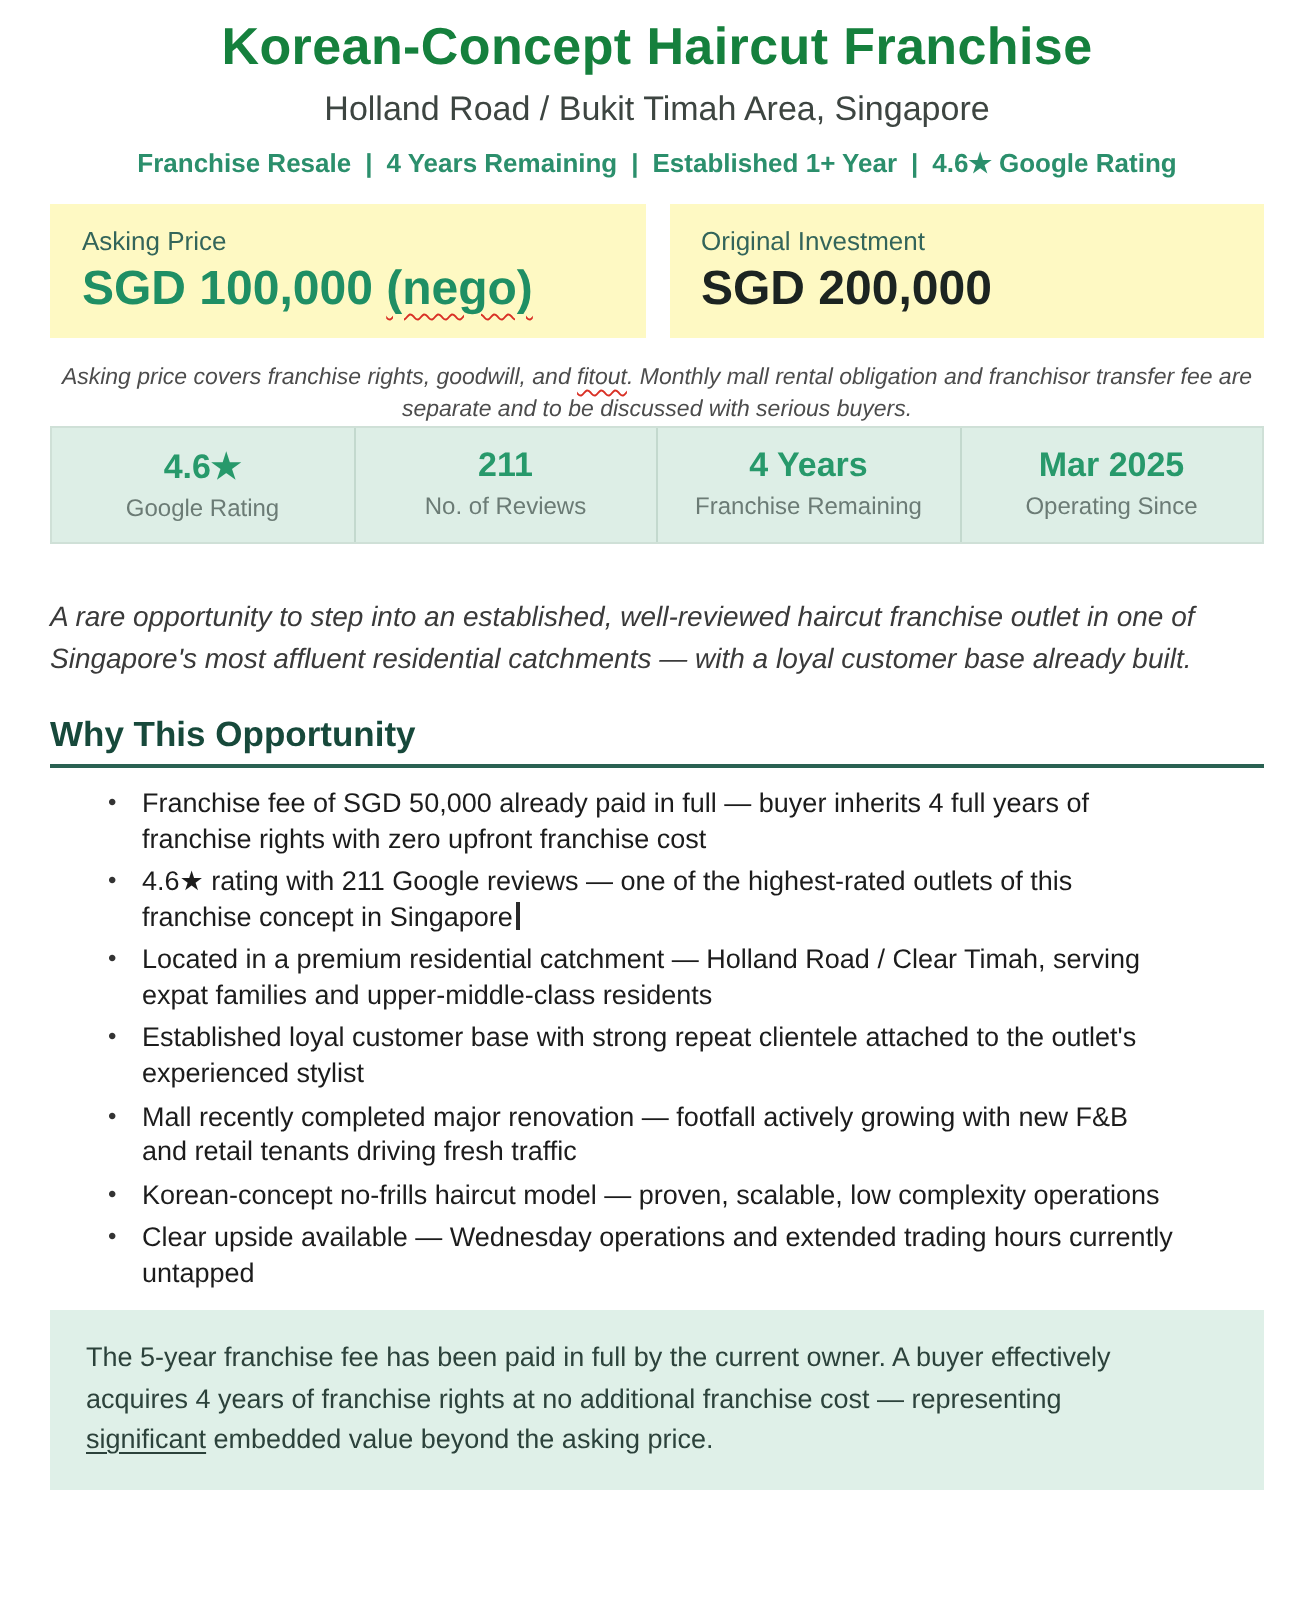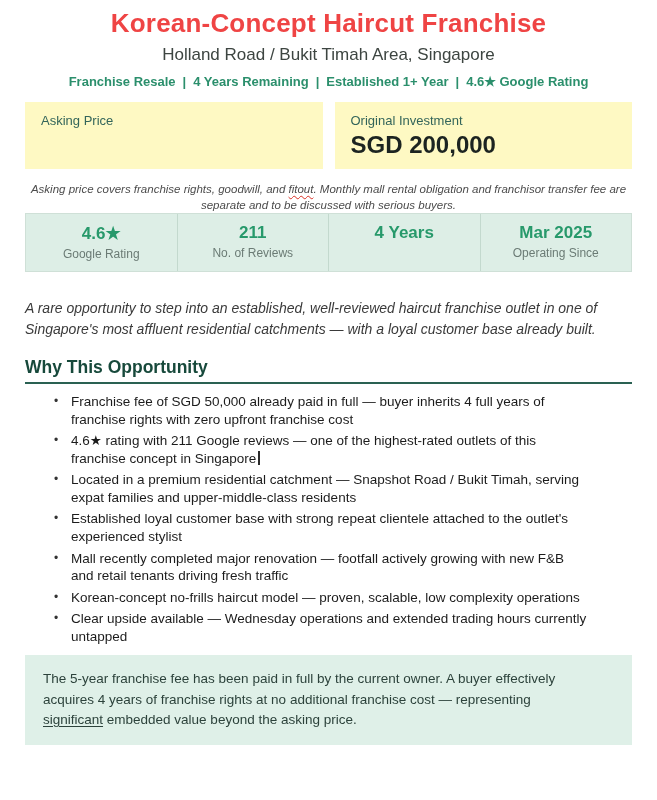--- a/index.html
+++ b/index.html
@@ -8,21 +8,21 @@
     width: 657px; height: 800px;
     font-family: "Liberation Sans", sans-serif;
     color: #1f2b27;
     overflow: hidden;
   }
   .page { width: 657px; height: 800px; padding: 8px 25px 0 25px; overflow: hidden; }
 
   
   .doc-title {
     text-align: center; font-size: 26px; font-weight: bold;
-    color: #ef4444; letter-spacing: 0.2px;
+    color: #15803d; letter-spacing: 0.2px;
   }
   .doc-subtitle {
     text-align: center; font-size: 17px; color: #3d4541; margin-top: 6px;
   }
   .tagline {
     text-align: center; font-size: 13px; font-weight: bold;
     color: #2b8f6c; margin-top: 9px;
   }
   .tagline .sep { margin: 0 7px; }
 
@@ -105,20 +105,21 @@
 
   <div class="doc-title">Korean-Concept Haircut Franchise</div>
   <div class="doc-subtitle">Holland Road / Bukit Timah Area, Singapore</div>
   <div class="tagline">
     <span>Franchise Resale</span><span class="sep">|</span><span>4 Years Remaining</span><span class="sep">|</span><span>Established 1+ Year</span><span class="sep">|</span><span>4.6★ Google Rating</span>
   </div>
 
   <div class="price-row">
     <div class="price-box">
       <div class="price-label">Asking Price</div>
+      <div class="price-value"><span>SGD 100,000 </span><span class="wavy">(nego)</span></div>
     </div>
     <div class="price-box">
       <div class="price-label">Original Investment</div>
       <div class="price-value dark">SGD 200,000</div>
     </div>
   </div>
 
   <div class="disclaimer">
     <span>Asking price covers franchise rights, goodwill, and </span><span class="wavy-small">fitout</span><span>. Monthly mall rental obligation and franchisor transfer fee are separate and to be discussed with serious buyers.</span>
   </div>
@@ -127,20 +128,21 @@
     <div class="stat-cell">
       <div class="stat-value">4.6★</div>
       <div class="stat-label">Google Rating</div>
     </div>
     <div class="stat-cell">
       <div class="stat-value">211</div>
       <div class="stat-label">No. of Reviews</div>
     </div>
     <div class="stat-cell">
       <div class="stat-value">4 Years</div>
+      <div class="stat-label">Franchise Remaining</div>
     </div>
     <div class="stat-cell">
       <div class="stat-value">Mar 2025</div>
       <div class="stat-label">Operating Since</div>
     </div>
   </div>
 
   <div class="intro">A rare opportunity to step into an established, well-reviewed haircut franchise outlet in one of Singapore's most affluent residential catchments — with a loyal customer base already built.</div>
 
   <div class="section-heading">Why This Opportunity</div>
@@ -148,21 +150,21 @@
     <div class="bullet-item">
       <span class="bullet-marker">•</span>
       <span class="bullet-textwrap"><span>Franchise fee of SGD 50,000 already paid in full — buyer inherits 4 full years of franchise rights with zero upfront franchise cost</span></span>
     </div>
     <div class="bullet-item">
       <span class="bullet-marker">•</span>
       <span class="bullet-textwrap"><span>4.6★ rating with 211 Google reviews — one of the highest-rated outlets of this franchise concept in Singapore</span><span class="text-cursor"></span></span>
     </div>
     <div class="bullet-item">
       <span class="bullet-marker">•</span>
-      <span class="bullet-textwrap"><span>Located in a premium residential catchment — Snapshot Road / Bukit Timah, serving expat families and upper-middle-class residents</span></span>
+      <span class="bullet-textwrap"><span>Located in a premium residential catchment — Holland Road / Clear Timah, serving expat families and upper-middle-class residents</span></span>
     </div>
     <div class="bullet-item">
       <span class="bullet-marker">•</span>
       <span class="bullet-textwrap"><span>Established loyal customer base with strong repeat clientele attached to the outlet's experienced stylist</span></span>
     </div>
     <div class="bullet-item">
       <span class="bullet-marker">•</span>
       <span class="bullet-textwrap"><span>Mall recently completed major renovation — footfall actively growing with new F&amp;B and retail tenants driving fresh traffic</span></span>
     </div>
     <div class="bullet-item">

